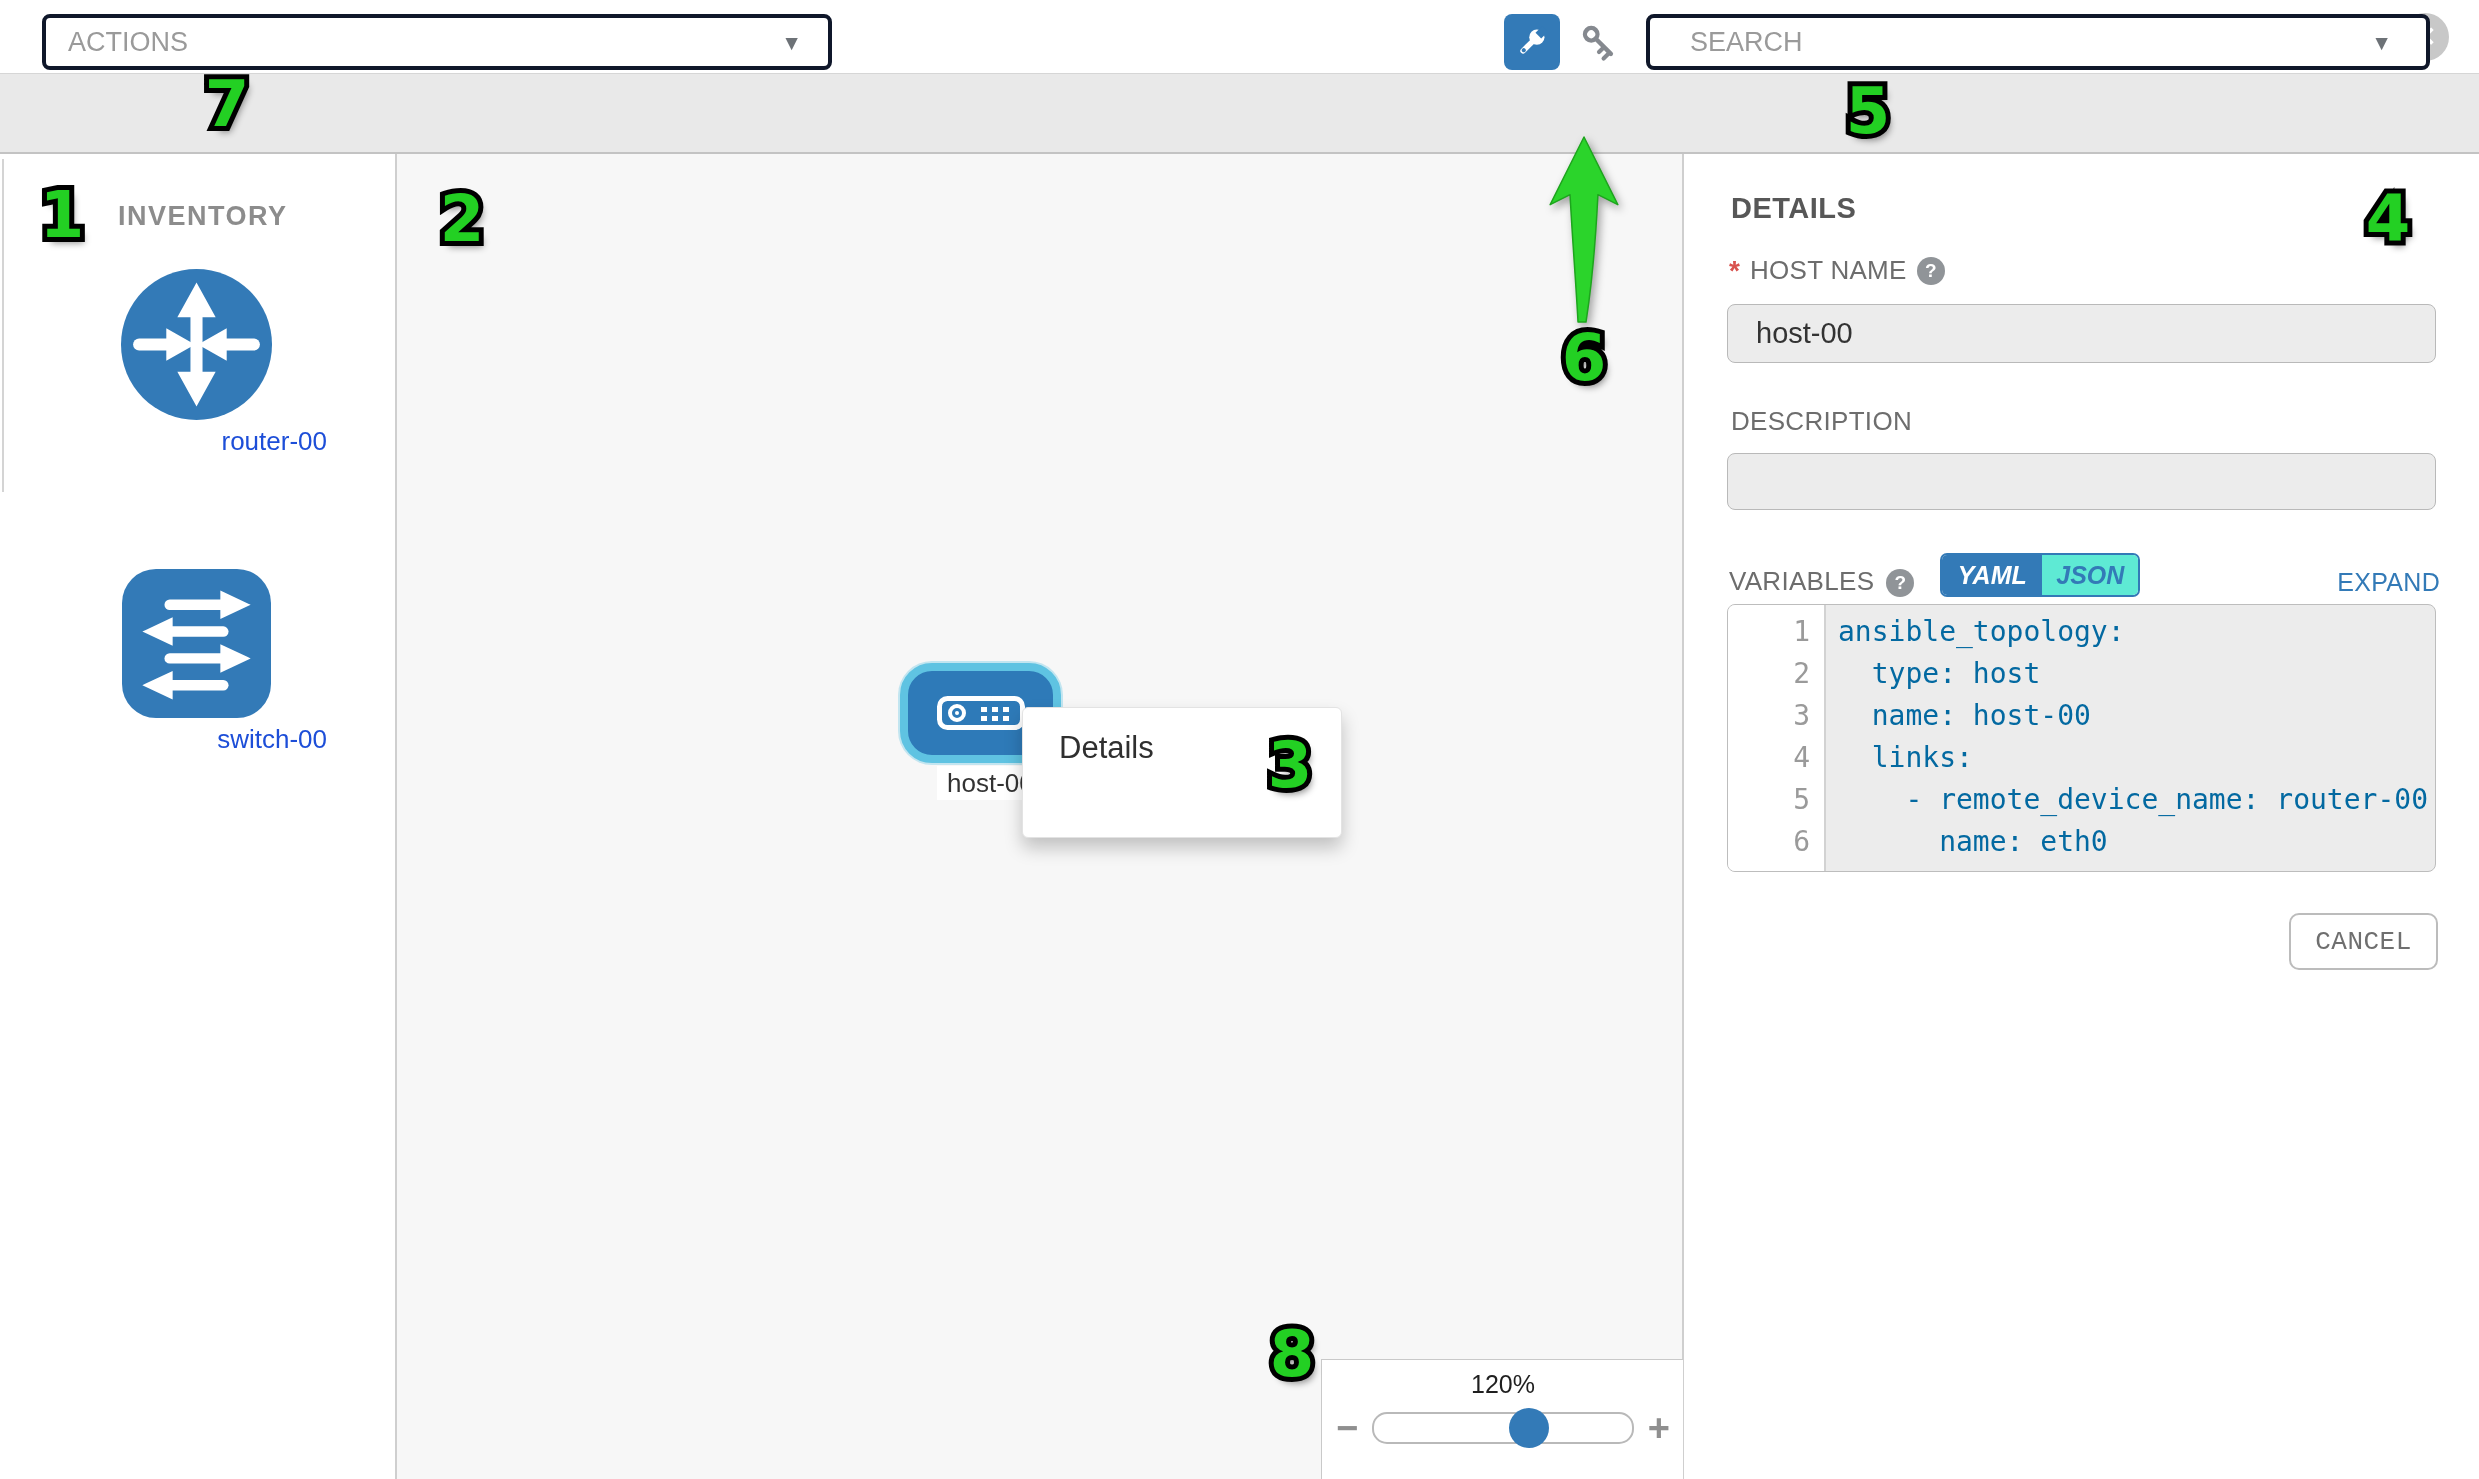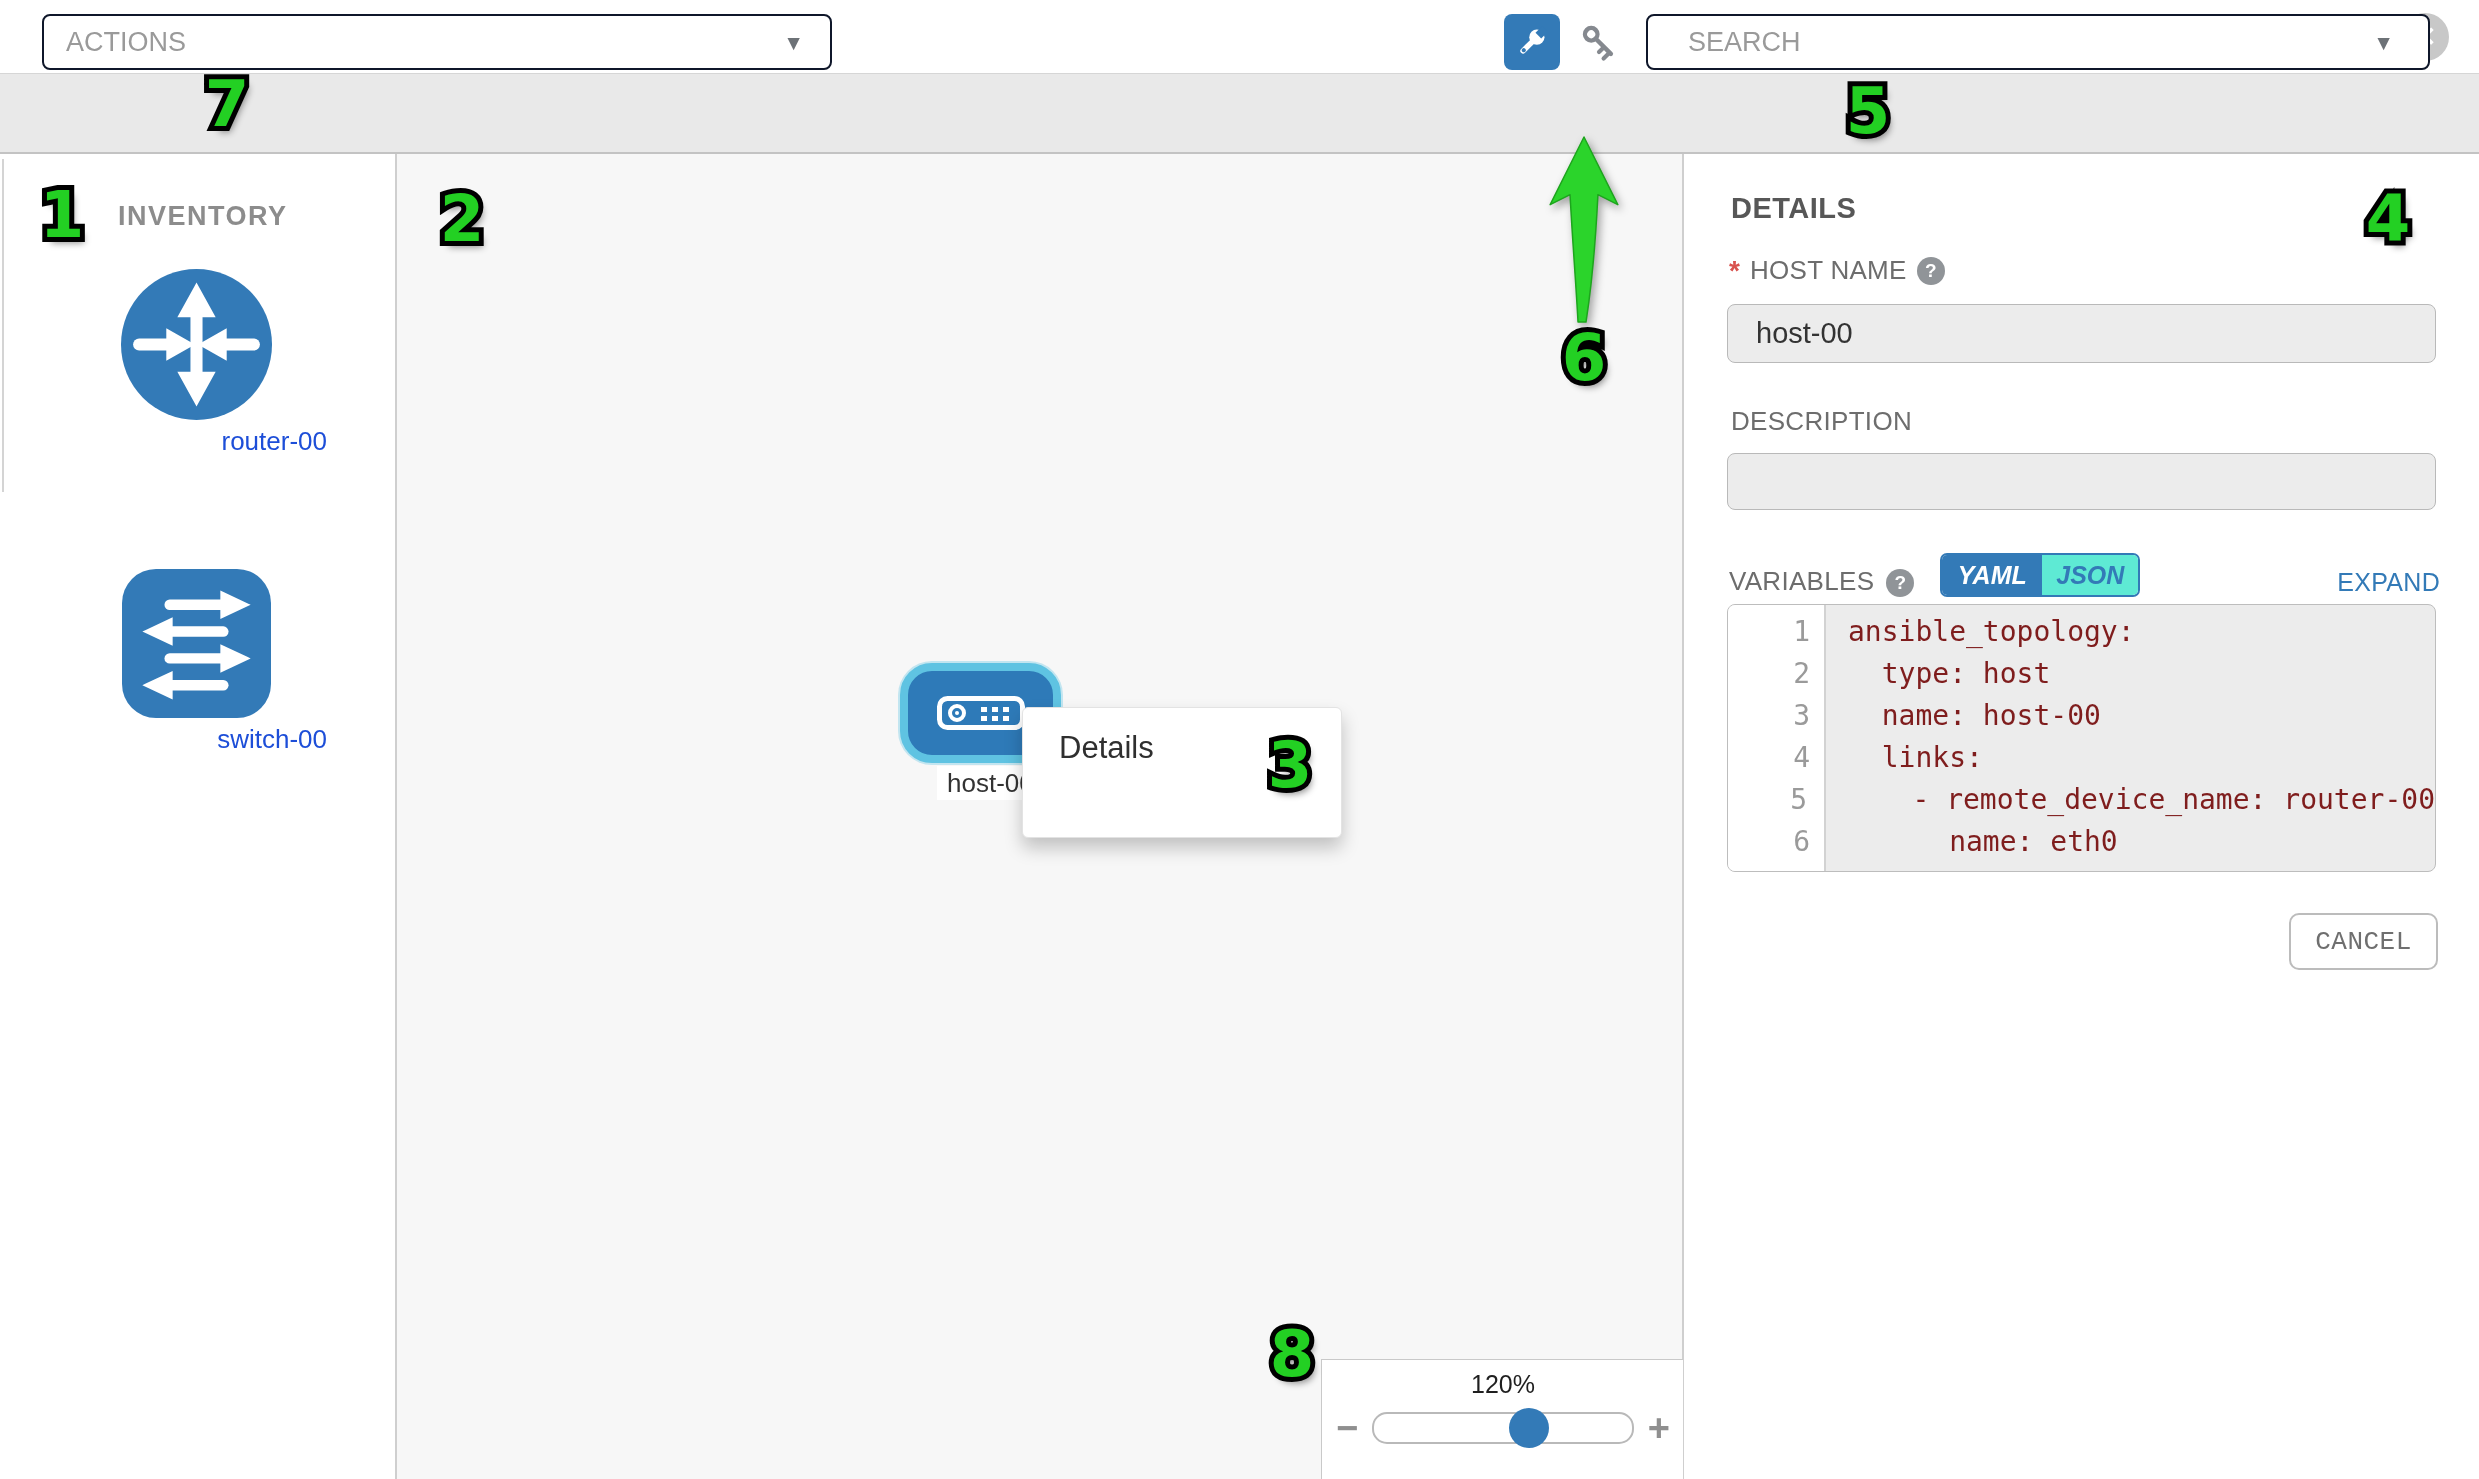--- a/index.html
+++ b/index.html
@@ -10,21 +10,21 @@
   
   .page-header{left:0;top:0;width:2480px;height:73px;background:#fff;}
   .page-title{left:48px;top:17px;font-size:30px;font-weight:bold;color:#6e6e6e;letter-spacing:0.2px;}
   .close-btn{left:2401px;top:13px;width:48px;height:48px;border-radius:50%;background:#c8c8c8;
              display:flex;align-items:center;justify-content:center;cursor:pointer;}
   .close-x{color:#fff;font-size:27px;font-weight:bold;line-height:1;}
 
   
   .toolbar{left:0;top:73px;width:2480px;height:81px;background:#e9e9e9;
            border-top:1px solid #d6d6d6;border-bottom:2px solid #c3c3c3;box-sizing:border-box;}
-  .select-box{background:#fff;border:2px solid #0f172a;border-radius:8px;box-sizing:border-box;
+  .select-box{background:#fff;border:4px solid #0f172a;border-radius:8px;box-sizing:border-box;
               display:flex;align-items:center;cursor:pointer;}
   .select-label{color:#9a9a9a;font-size:27px;}
   .chevron{color:#6d7277;font-size:21px;line-height:1;}
   .actions-select{left:42px;top:14px;width:790px;height:56px;padding:0 26px 0 22px;}
   .search-select{left:1646px;top:14px;width:784px;height:56px;padding:0 34px 0 40px;}
   .spacer{flex:1;}
   .wrench-btn{left:1504px;top:14px;width:56px;height:56px;background:#337ab7;border-radius:8px;
               display:flex;align-items:center;justify-content:center;cursor:pointer;}
   .key-btn{left:1568px;top:15px;width:62px;height:54px;display:flex;align-items:center;justify-content:center;cursor:pointer;}
 
@@ -84,21 +84,21 @@
   .toggle-yaml{width:100px;background:#337ab7;color:#fff;}
   .toggle-json{width:96px;background:#5eead4;color:#337ab7;}
   .expand-link{margin-left:auto;font-size:25px;color:#337ab7;cursor:pointer;letter-spacing:0.3px;}
 
   .code-editor{left:1727px;top:604px;width:709px;height:268px;border:1px solid #bdbdbd;border-radius:8px;
                overflow:hidden;box-sizing:border-box;background:#ececec;cursor:text;}
   .gutter-bg{position:absolute;left:0;top:0;width:96px;height:100%;background:#fff;border-right:2px solid #d2d2d2;}
   .code-rows{position:absolute;left:0;top:6px;width:100%;}
   .code-row{display:flex;height:42px;line-height:42px;font-family:"DejaVu Sans Mono",monospace;}
   .ln{width:96px;text-align:right;padding-right:14px;box-sizing:border-box;color:#9a9a9a;font-size:28px;}
-  .code-text{padding-left:24px;font-size:28px;color:#7f1d1d;white-space:pre;}
+  .code-text{padding-left:14px;font-size:28px;color:#0369a1;white-space:pre;}
 
   .cancel-btn{left:2289px;top:913px;width:149px;height:57px;background:#fff;border:2px solid #bcbcbc;border-radius:10px;
               box-sizing:border-box;display:flex;align-items:center;justify-content:center;cursor:pointer;}
   .cancel-btn span{font-size:26px;color:#6f6f6f;letter-spacing:0.5px;font-family:Liberation Mono, monospace;}
 
   
   .annot{z-index:50;font-family:"DejaVu Sans",sans-serif;font-weight:900;font-size:64px;color:#23d023;
          -webkit-text-stroke:10px #000;paint-order:stroke fill;transform:translate(-50%,-50%);
          text-shadow:4px 6px 7px rgba(0,0,0,.45);pointer-events:none;}
   .annot-arrow{z-index:50;pointer-events:none;filter:drop-shadow(3px 4px 4px rgba(0,0,0,.35));}

